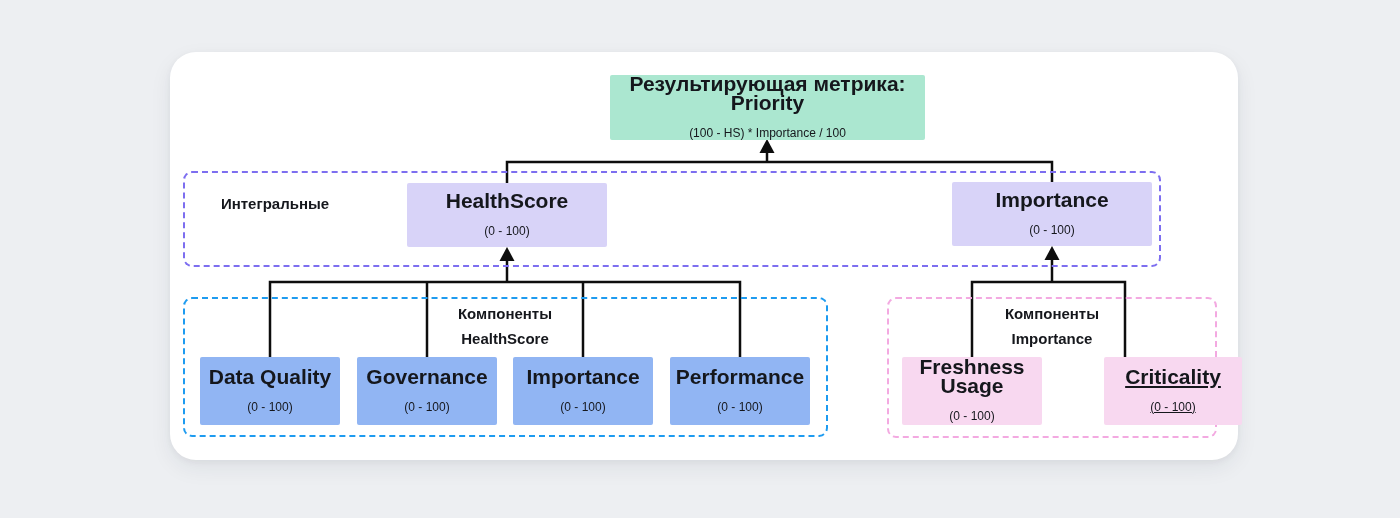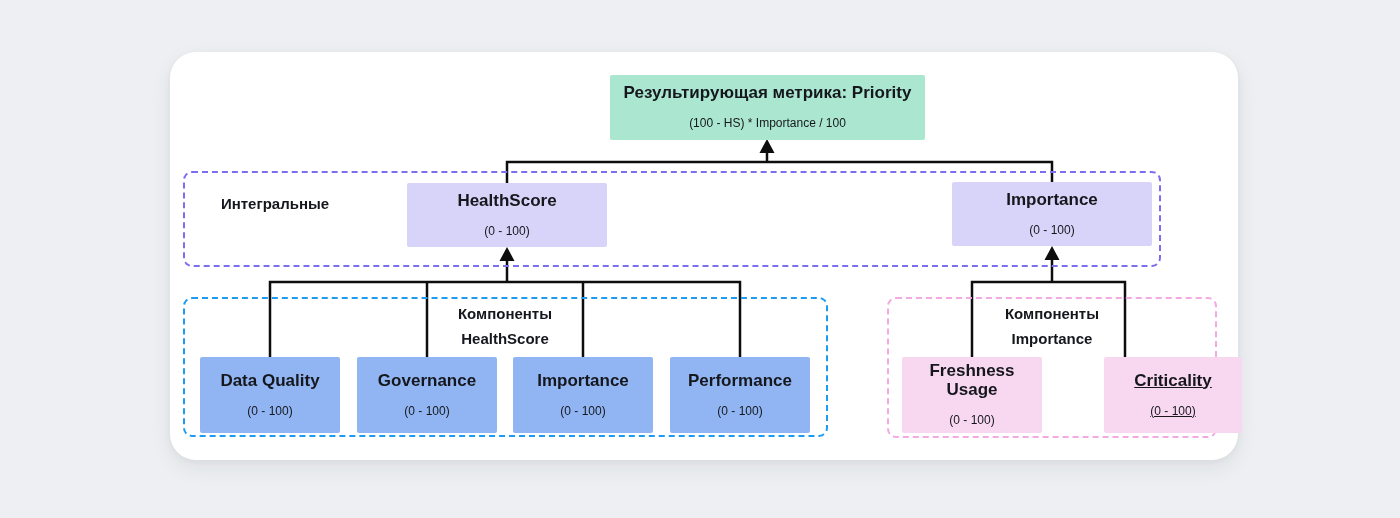--- a/index.html
+++ b/index.html
@@ -28,37 +28,37 @@
     position:absolute;left:170px;top:52px;width:1068px;height:408px;
     background:var(--card-bg);
     border-radius:26px;
     box-shadow:0 8px 22px rgba(30,40,60,0.07), 0 2px 6px rgba(30,40,60,0.05);
   }
   .abs{position:absolute;}
   .node{
     display:flex;flex-direction:column;align-items:center;justify-content:center;
     text-align:center;border-radius:2px;
   }
-  .node-title{font-weight:700;font-size:17px;line-height:19px;}
+  .node-title{font-weight:700;font-size:21px;line-height:19px;}
   .node-sub{font-weight:400;font-size:12px;line-height:18px;margin-top:12px;}
   .result-box{background:var(--result-box-bg);left:440px;top:23px;width:315px;height:65px;}
   .container{border:2px dashed;border-radius:9px;}
   .integral-container{left:13px;top:119px;width:978px;height:96px;border-color:var(--integral-border);}
   .hs-container{left:13px;top:245px;width:645px;height:140px;border-color:var(--hs-border);}
   .imp-container{left:717px;top:245px;width:330px;height:141px;border-color:var(--imp-border);}
   .section-label{
     text-align:center;font-weight:700;font-size:15px;line-height:25px;
   }
   .label-integral{left:20px;top:139px;width:170px;}
   .label-hs{left:235px;top:249px;width:200px;}
   .label-imp{left:782px;top:249px;width:200px;}
   .integral-box{background:var(--integral-box-bg);width:200px;height:64px;}
   .healthscore-box{left:237px;top:131px;}
   .importance-box{left:782px;top:130px;}
-  .comp-box{top:305px;height:76px;width:140px;text-align:center;}
+  .comp-box{top:305px;height:68px;width:140px;text-align:center;}
   .hs-comp{background:var(--hs-box-bg);}
   .imp-comp{background:var(--imp-box-bg);}
   .dq-box{left:30px;}
   .gov-box{left:187px;}
   .fresh-box{left:343px;}
   .perf-box{left:500px;}
   .bu-box{left:732px;}
   .crit-box{left:934px;width:138px;text-decoration:underline;}
   .connectors{left:0;top:0;width:1068px;height:408px;pointer-events:none;}
 </style>

